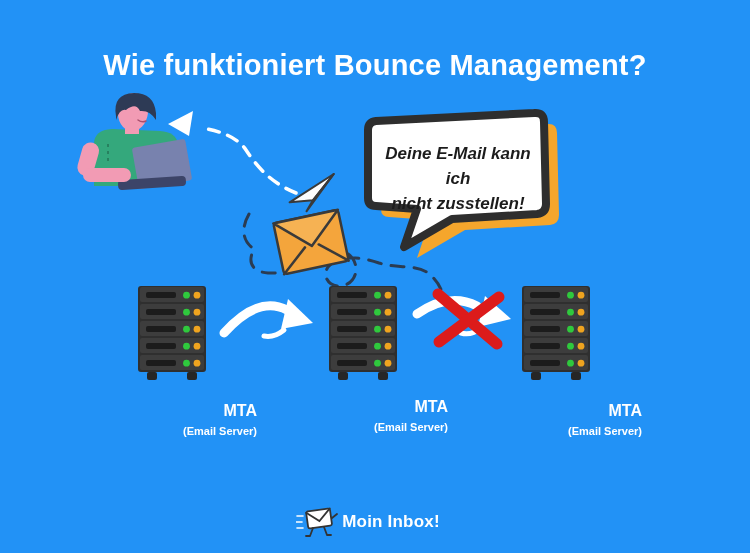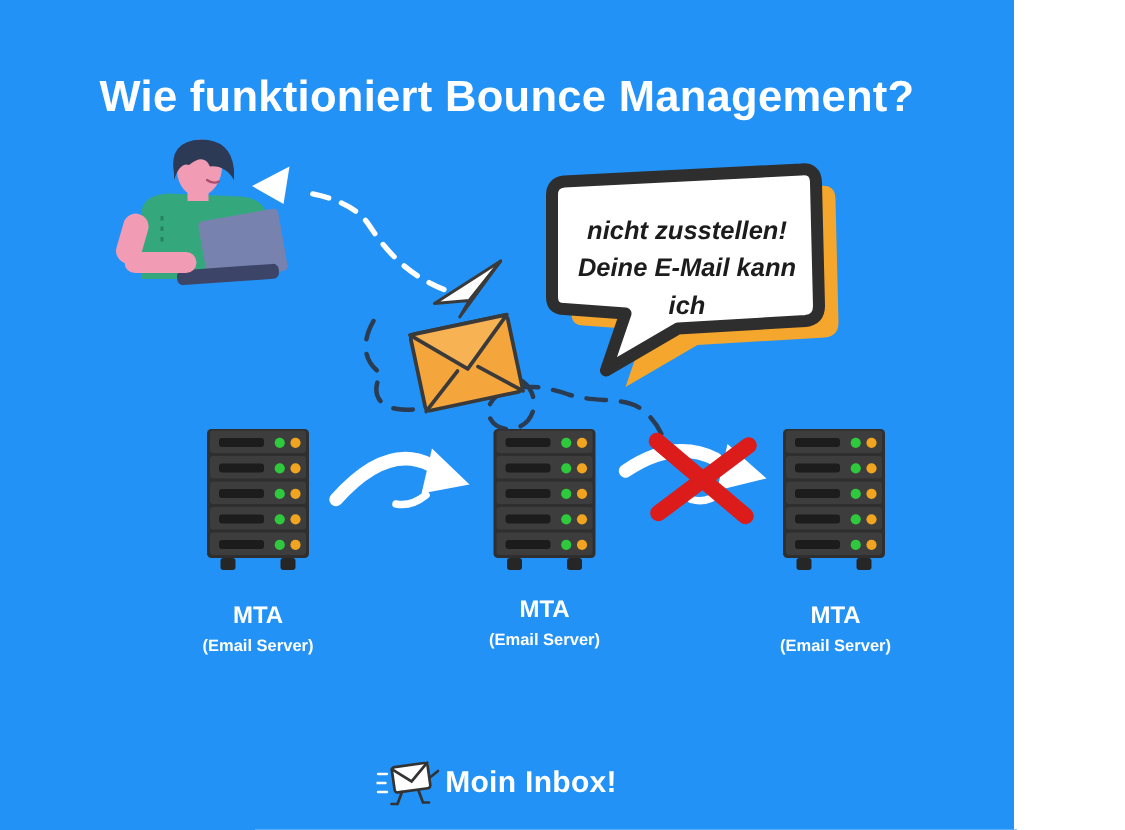--- a/index.html
+++ b/index.html
@@ -1,42 +1,42 @@
 <!DOCTYPE html>
 <html style="--c-background: #2292f6; --c-text-light: #ffffff; --c-bubble-shadow: #f5a62c; --c-bubble-border: #2e2e2e; --c-bubble-text: #1c1c1c; --c-red-x: #dc1b1b; --c-led-green: #2fc93d; --c-led-orange: #f0a41f; --c-envelope-orange: #f4a53c;"><head>
 <meta charset="utf-8">
 <title>Bounce Management Infographic</title>
 <style>
   html,body{margin:0;padding:0;}
   .stage{
-    position:relative;width:676px;height:553px;overflow:hidden;
+    position:relative;width:750px;height:553px;overflow:hidden;
     background:var(--c-background,#2292f6);
     font-family:"Liberation Sans",sans-serif;
   }
   .title{
     position:absolute;left:0;right:0;top:30px;text-align:center;
     color:var(--c-text-light,#ffffff);font-size:29px;font-weight:800;letter-spacing:.2px;
   }
   .art{position:absolute;inset:0;pointer-events:none;}
   .bubble-text{
     position:absolute;left:372px;top:141px;width:172px;text-align:center;
     color:var(--c-bubble-text,#1c1c1c);font-style:italic;font-weight:800;
     font-size:17px;line-height:25px;
   }
-  .server-label{position:absolute;width:170px;text-align:center;color:var(--c-text-light,#fff);}
+  .server-label{position:absolute;width:170px;text-align:right;color:var(--c-text-light,#fff);}
   .server-label .l1{font-size:16px;font-weight:700;line-height:19px;}
   .server-label .l2{font-size:11px;font-weight:600;line-height:23px;}
   #label-1{left:87px;top:401px;}
   #label-2{left:278px;top:397px;}
   #label-3{left:472px;top:401px;}
   .footer{
     position:absolute;left:0;right:0;top:504px;display:flex;align-items:center;
     justify-content:center;gap:4px;transform:translateX(-7px);
   }
-  .footer .brand{color:var(--c-text-light,#fff);font-size:20px;font-weight:800;letter-spacing:.2px;}
+  .footer .brand{color:var(--c-text-light,#fff);font-size:17px;font-weight:800;letter-spacing:.2px;}
 
   
   .bubble-main{fill:#ffffff;stroke:var(--c-bubble-border,#2e2e2e);stroke-width:8;stroke-linejoin:round;}
   .bubble-shadow{fill:var(--c-bubble-shadow,#f5a62c);}
   .dash-white{fill:none;stroke:#ffffff;stroke-width:3.5;stroke-dasharray:11 9;stroke-linecap:round;}
   .dash-dark{fill:none;stroke:#2b3c52;stroke-width:3;stroke-dasharray:13 10;stroke-linecap:round;}
   .swoosh{fill:none;stroke:#ffffff;stroke-width:9;stroke-linecap:round;}
   .flick{fill:none;stroke:#ffffff;stroke-width:5;stroke-linecap:round;}
   .whitefill{fill:#ffffff;}
   .xline{stroke:var(--c-red-x,#dc1b1b);stroke-width:11;stroke-linecap:round;fill:none;}
@@ -155,22 +155,22 @@
       <polygon class="whitefill" points="511,319 485,296 478,327"></polygon>
       <path class="flick" d="M481,328 Q471,336 461,333"></path>
     </g>
     <g>
       <path class="xline" d="M438,294 L497,344"></path>
       <path class="xline" d="M499,297 L439,342"></path>
     </g>
   </svg>
 
   <div class="bubble-text">
+    <div>Deine E-Mail kann ich</div>
     <div>nicht zusstellen!</div>
-    <div>Deine E-Mail kann ich</div>
   </div>
 
   <div class="server-label" id="label-1">
     <div class="l1">MTA</div>
     <div class="l2">(Email Server)</div>
   </div>
   <div class="server-label" id="label-2">
     <div class="l1">MTA</div>
     <div class="l2">(Email Server)</div>
   </div>

